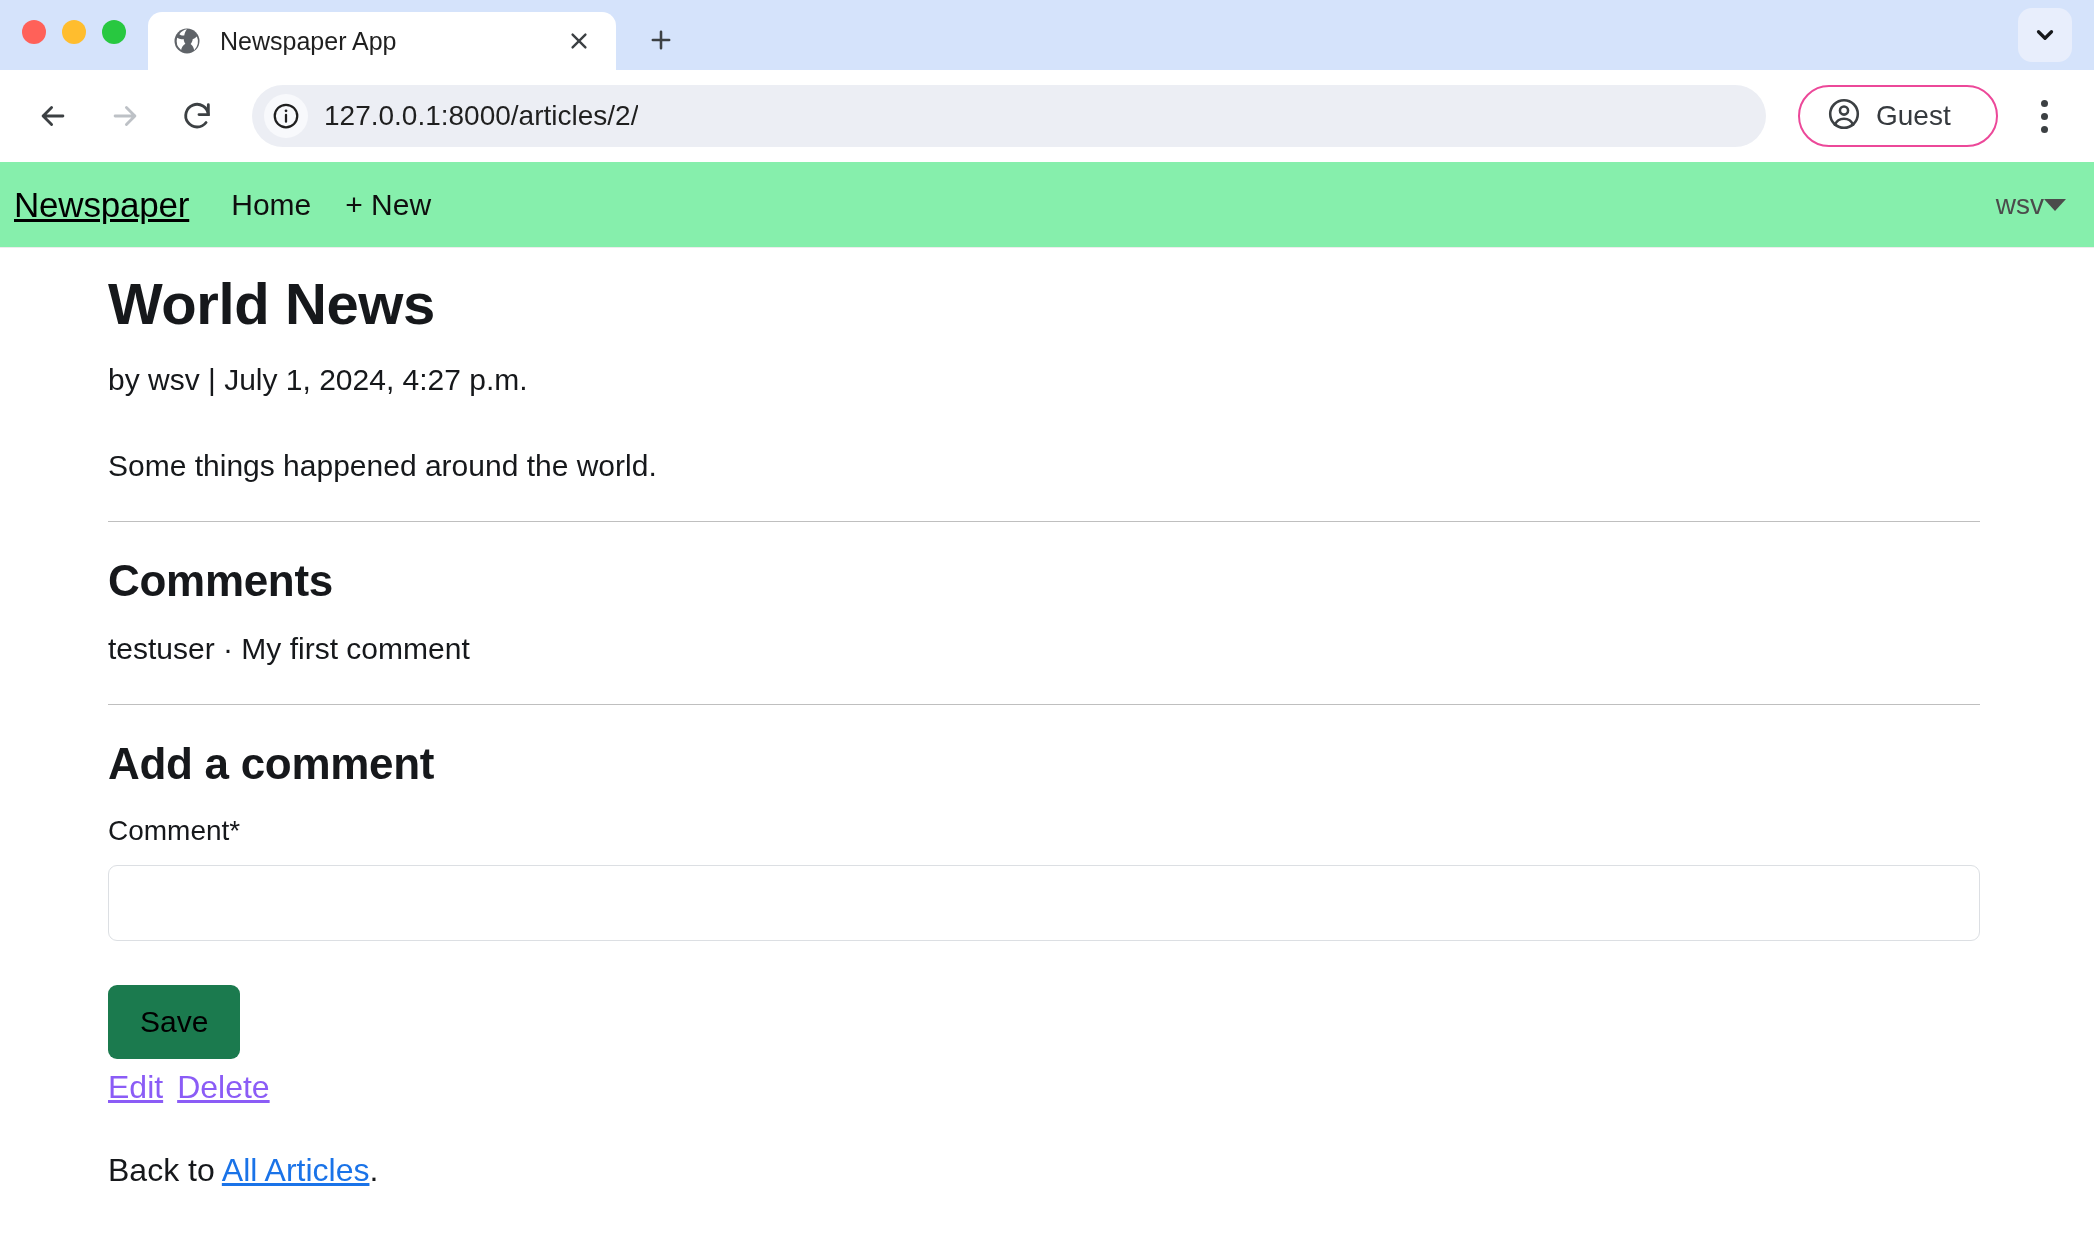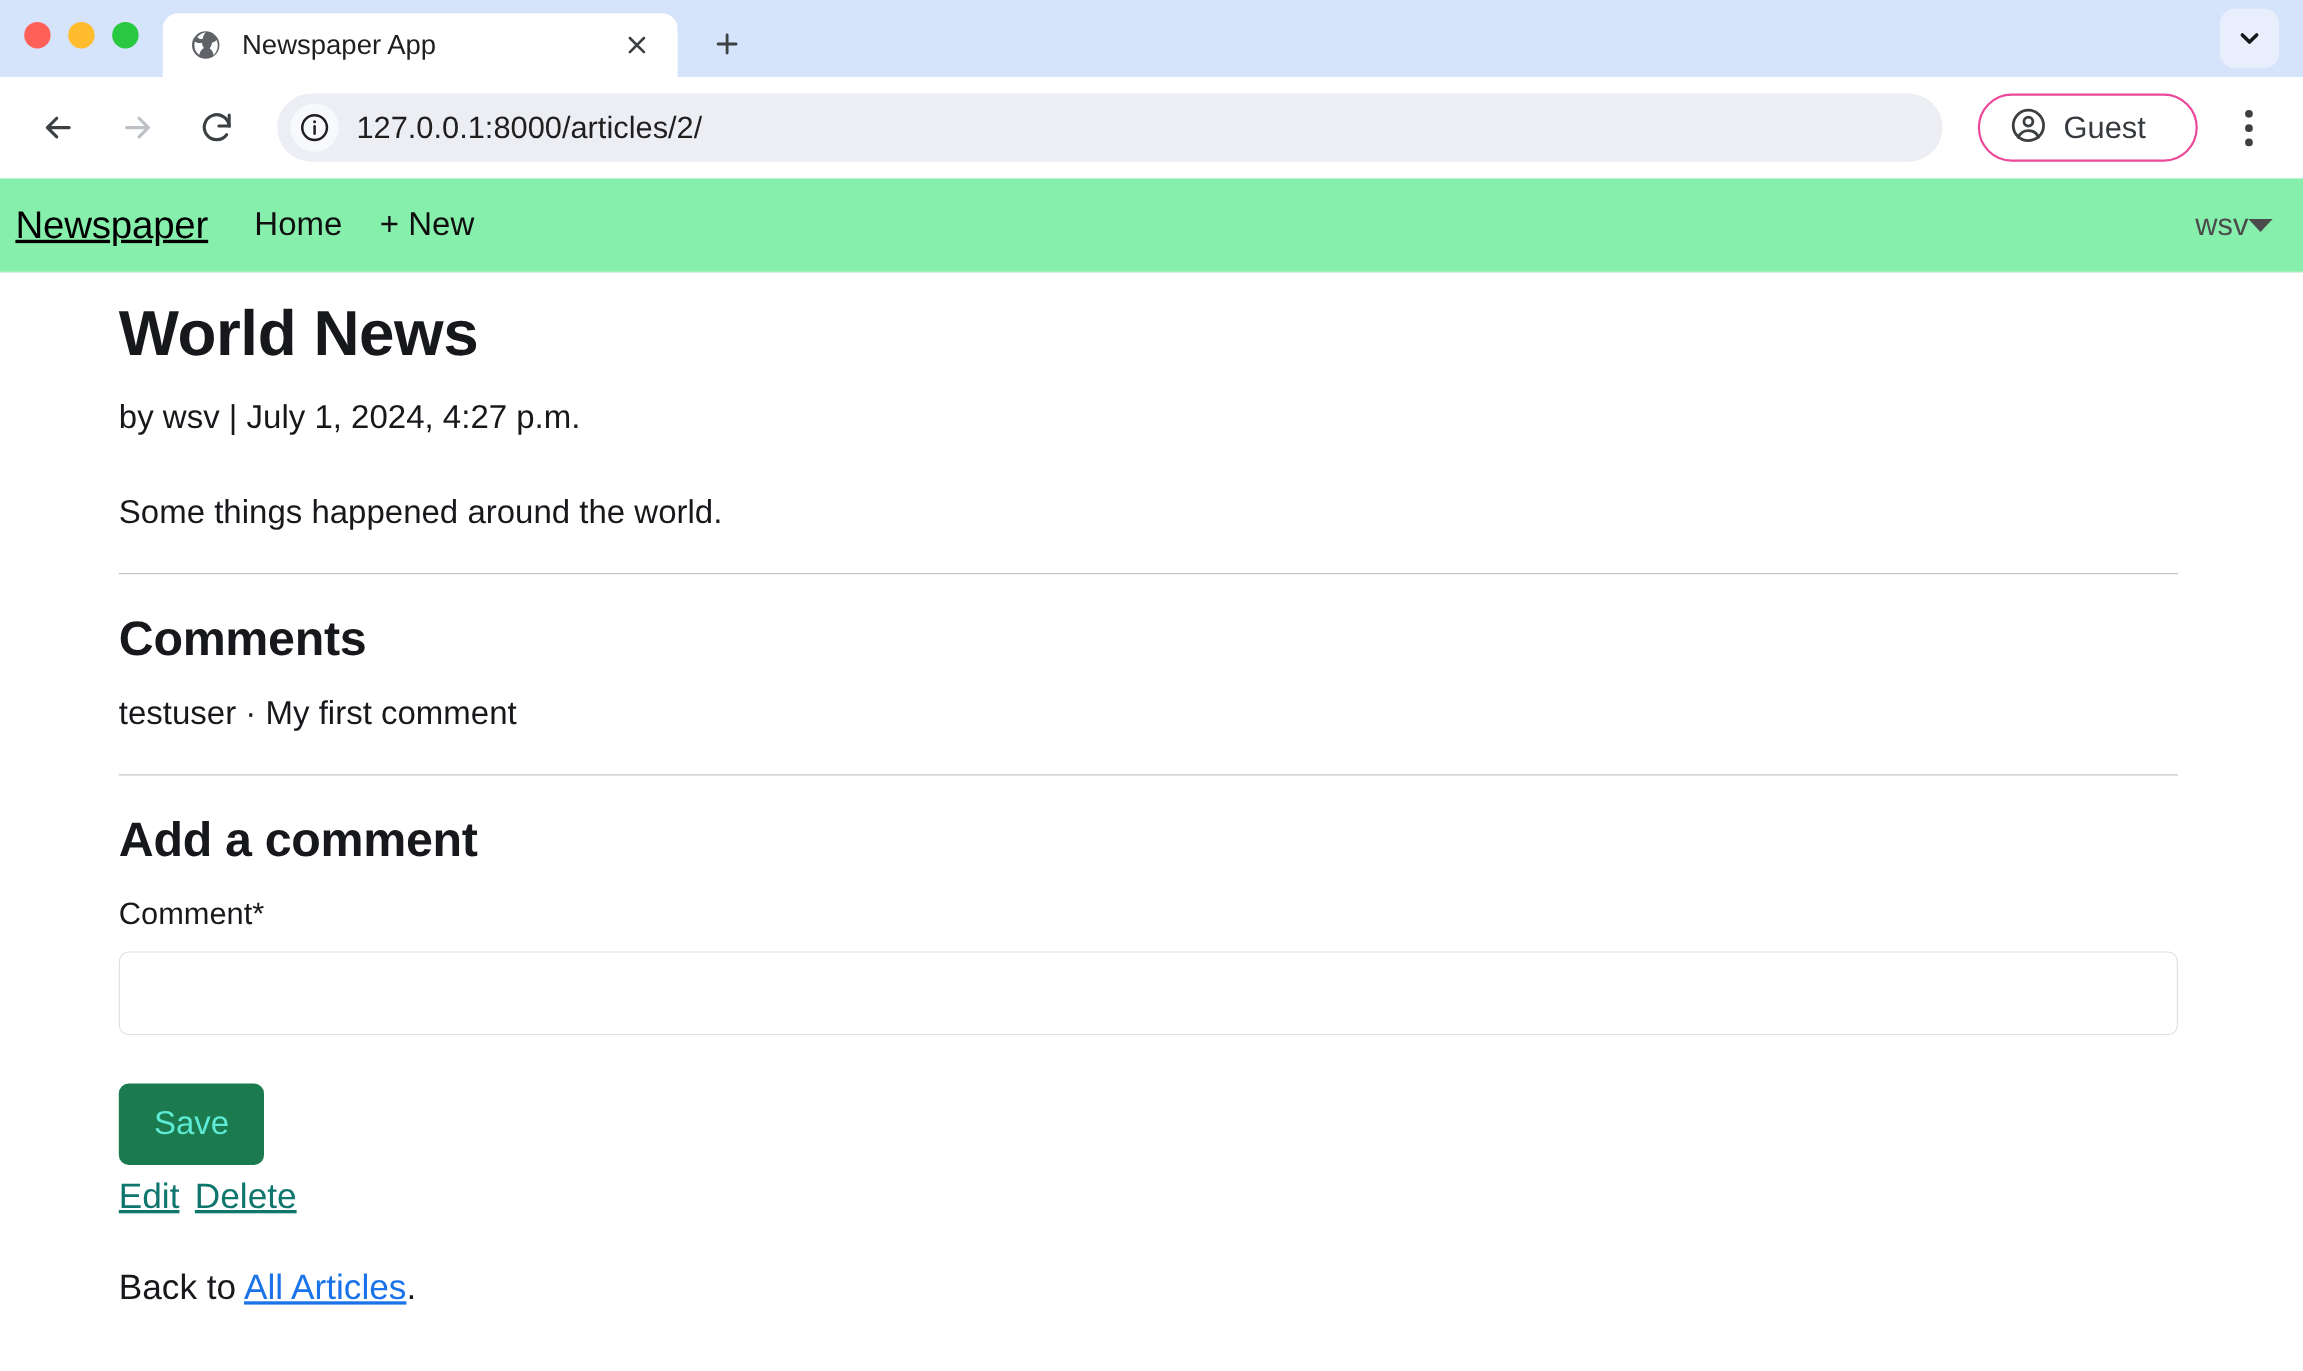--- a/index.html
+++ b/index.html
@@ -164,31 +164,31 @@
     font-size: 28px;
     font-family: "Liberation Sans", sans-serif;
     padding: 0 18px;
     color: #16181b;
     outline: none;
     display: block;
   }
   .save-btn {
     margin-top: 44px;
     background: #1b7a4e;
-    color: #5eead4;
+    color: #000000;
     border: 0;
     border-radius: 9px;
     font-size: 30px;
     font-family: "Liberation Sans", sans-serif;
     padding: 20px 32px;
     cursor: pointer;
     display: inline-block;
   }
   .crud-links { margin-top: 10px; font-size: 32px; }
-  .crud-links a { color: #0f766e; text-decoration: underline; }
+  .crud-links a { color: #8b5cf6; text-decoration: underline; }
   .crud-links a + a { margin-left: 14px; }
   .backlink { margin-top: 46px; font-size: 32px; color: #16181b; }
   .backlink a { color: #1a73e8; text-decoration: underline; }
 </style>
 </head>
 <body>
 
 <div class="browser">
 
   <div class="tabstrip">

